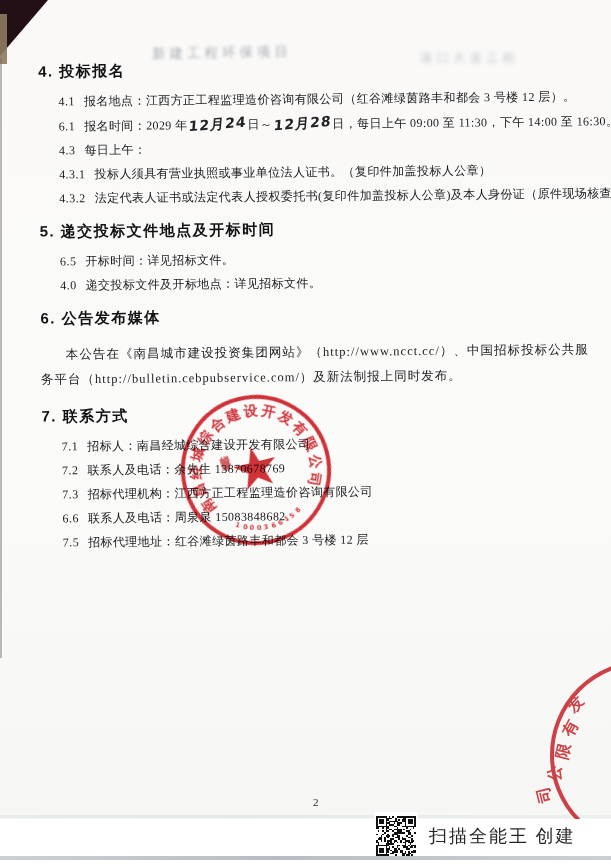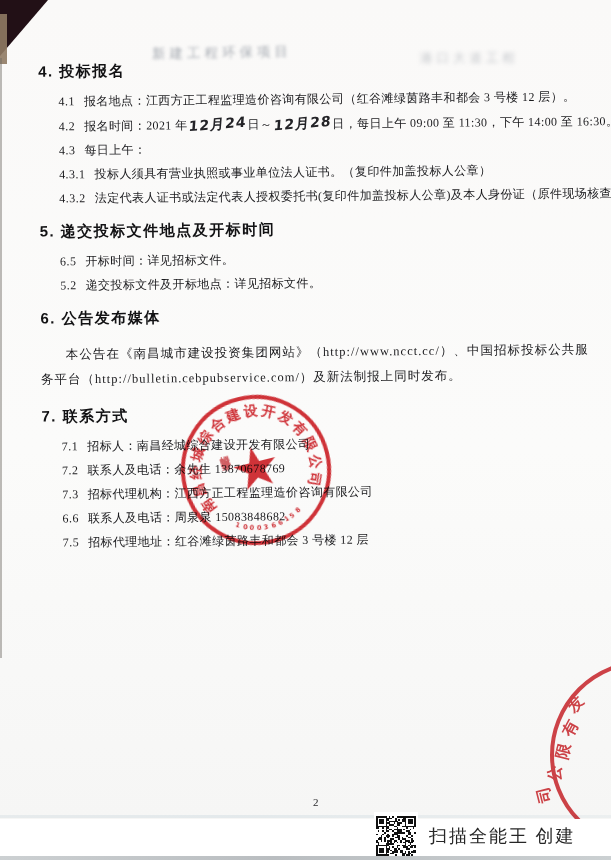--- a/index.html
+++ b/index.html
@@ -202,40 +202,40 @@
   <div class="ghost ghost-right">港口大道工程</div>
 
   <div class="content">
 
     <div class="sec">
       <h2 class="sec-title">4. 投标报名</h2>
       <p class="item">
         <span class="num">4.1</span><span class="txt">报名地点：江西方正工程监理造价咨询有限公司（红谷滩绿茵路丰和都会 3 号楼 12 层）。</span>
       </p>
       <p class="item">
-        <span class="num">4.2</span><span class="txt"><span>报名时间：2021 年</span><span class="hw">12月24</span><span>日～</span><span class="hw">12月28</span><span>日，每日上午 09:00 至 11:30，下午 14:00 至 16:30。</span></span>
+        <span class="num">6.1</span><span class="txt"><span>报名时间：2029 年</span><span class="hw">12月24</span><span>日～</span><span class="hw">12月28</span><span>日，每日上午 09:00 至 11:30，下午 14:00 至 16:30。</span></span>
       </p>
       <p class="item">
         <span class="num">4.3</span><span class="txt">每日上午：</span>
       </p>
       <p class="item">
         <span class="num">4.3.1</span><span class="txt">投标人须具有营业执照或事业单位法人证书。（复印件加盖投标人公章）</span>
       </p>
       <p class="item">
         <span class="num">4.3.2</span><span class="txt">法定代表人证书或法定代表人授权委托书(复印件加盖投标人公章)及本人身份证（原件现场核查）。</span>
       </p>
     </div>
 
     <div class="sec sec-gap-5">
       <h2 class="sec-title">5. 递交投标文件地点及开标时间</h2>
       <p class="item">
         <span class="num">6.5</span><span class="txt">开标时间：详见招标文件。</span>
       </p>
       <p class="item">
-        <span class="num">5.2</span><span class="txt">递交投标文件及开标地点：详见招标文件。</span>
+        <span class="num">4.0</span><span class="txt">递交投标文件及开标地点：详见招标文件。</span>
       </p>
     </div>
 
     <div class="sec sec-gap-6">
       <h2 class="sec-title">6. 公告发布媒体</h2>
       <p class="para">本公告在《南昌城市建设投资集团网站》（http://www.ncct.cc/）、中国招标投标公共服务平台（http://bulletin.cebpubservice.com/）及新法制报上同时发布。</p>
     </div>
 
     <div class="sec sec-gap-7">
       <h2 class="sec-title">7. 联系方式</h2>

